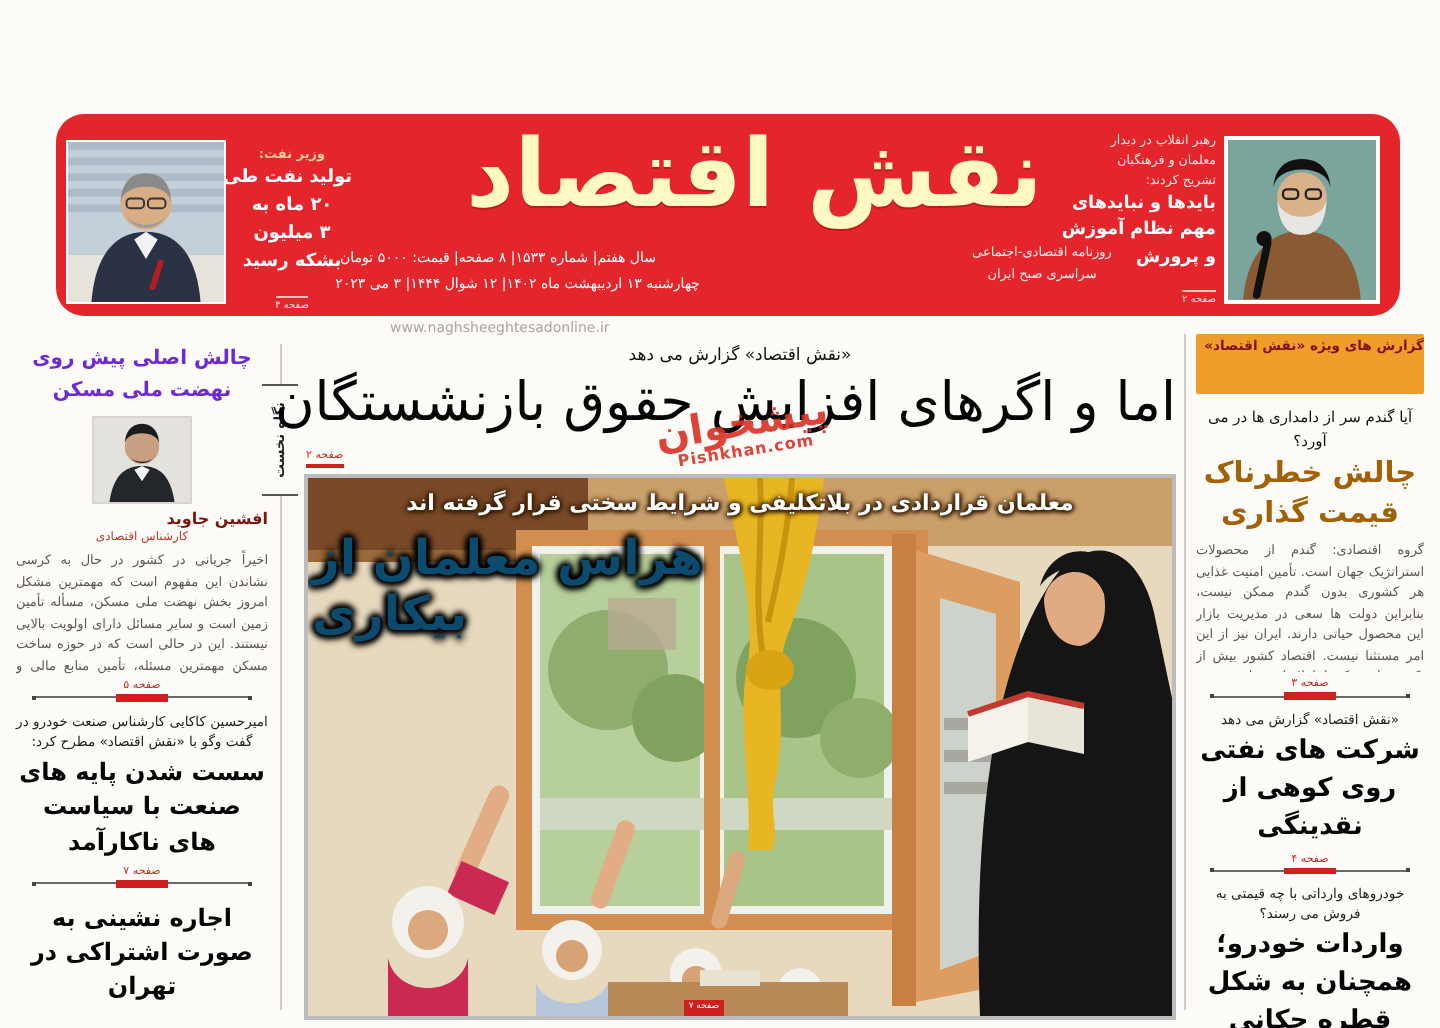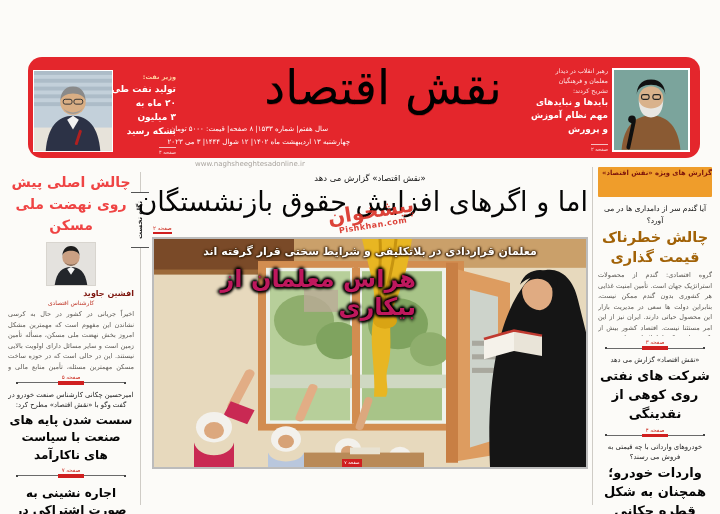--- a/index.html
+++ b/index.html
@@ -10,42 +10,42 @@
     font-family:"DejaVu Sans",sans-serif;
     direction:rtl;
   }
   
   .masthead{
     position:absolute;left:28px;top:57px;width:672px;height:101px;
     background:#e4262c;border-radius:14px;
   }
   .mh-logo{
     position:absolute;left:205px;top:-4px;width:300px;height:70px;
-    color:#000000;font-weight:normal;font-size:47px;line-height:70px;
-    text-align:center;white-space:nowrap;
+    color:#fef9c3;font-weight:bold;font-size:47px;line-height:70px;
+    text-align:left;white-space:nowrap;
     text-shadow:0 1px 0 rgba(120,0,0,.35);
   }
   .mh-tagline{
     position:absolute;left:458px;top:64px;width:70px;
     color:rgba(255,255,255,.92);font-size:6.5px;line-height:1.7;text-align:center;
   }
   .mh-info{
     position:absolute;left:142px;top:66px;width:180px;
     color:#ffffff;font-size:7px;line-height:1.8;text-align:left;white-space:nowrap;
   }
   .mh-url{
     position:absolute;left:195px;top:160px;width:150px;
     color:#a9a49e;font-size:7px;direction:ltr;
   }
   
   .min-photo{
     position:absolute;left:5px;top:13px;width:80px;height:82px;
     border:1.5px solid #fff;overflow:hidden;background:#b8c6d2;
   }
-  .min-text{position:absolute;left:88px;top:16px;width:60px;text-align:right;}
+  .min-text{position:absolute;left:88px;top:16px;width:60px;text-align:center;}
   .min-kicker{color:#ffcf9e;font-size:6.5px;font-weight:bold;margin-bottom:2px;}
   .min-line{color:#fff;font-size:9px;font-weight:bold;line-height:1.55;white-space:nowrap;}
   .mh-pageref{color:rgba(255,255,255,.85);font-size:5px;margin-top:3px;border-top:1px solid rgba(255,255,255,.7);display:inline-block;padding-top:1px;}
   
   .ldr-photo{
     position:absolute;right:10px;top:11px;width:78px;height:84px;
     border:2px solid #fff;overflow:hidden;background:#7fa8a0;
   }
   .ldr-text{position:absolute;right:92px;top:9px;width:72px;text-align:right;margin-left:36px;}
   .ldr-kicker{color:rgba(255,255,255,.88);font-size:6.3px;line-height:1.6;white-space:nowrap;}
@@ -78,56 +78,60 @@
   .r-body{height:66px;}
   
   .col-center{position:absolute;left:152px;top:167px;width:436px;}
   .c-kicker{font-size:8.5px;color:#111;text-align:center;margin-top:6px;}
   .c-head{font-size:27px;font-weight:normal;color:#050505;text-align:center;white-space:nowrap;margin-top:3px;}
   .c-pageref{position:absolute;left:1px;top:58px;color:#cc2a1e;font-size:5.5px;border-bottom:2px solid #d01f1f;padding-bottom:1px;}
   .watermark{position:absolute;left:176px;top:34px;transform:rotate(-9deg);color:#d93025;text-align:center;z-index:6;opacity:.9;}
   .watermark .wm-fa{font-size:20px;font-weight:bold;line-height:1;}
   .watermark .wm-en{font-size:8px;font-weight:bold;letter-spacing:.5px;direction:ltr;}
   .photo-frame{
-    position:absolute;left:0;top:70px;width:436px;height:232px;
+    position:absolute;left:0;top:70px;width:436px;height:273px;
     border:2px solid #bcbcbc;background:#e7d9bd;overflow:hidden;
   }
   .photo-frame svg{position:absolute;left:0;top:0;width:100%;height:100%;}
   .ph-caption{
     position:absolute;left:0;top:6px;width:100%;text-align:center;z-index:4;
     color:#fff;font-size:11px;font-weight:bold;
     text-shadow:0 0 3px #3a2008,0 1px 2px #3a2008,1px 0 2px #3a2008,-1px 0 2px #3a2008;
   }
   .ph-head{
-    position:absolute;left:2px;top:26px;width:260px;text-align:right;z-index:4;
-    color:#be185d;font-size:24px;font-weight:bold;
+    position:absolute;left:2px;top:26px;width:260px;text-align:left;z-index:4;
+    color:#0c4a6e;font-size:24px;font-weight:bold;
     text-shadow:0 0 2px #000,0 2px 3px #000,2px 0 3px #000,-2px 0 3px #000,0 -2px 3px #000;
   }
   .ph-tag{
     position:absolute;left:188px;bottom:0;width:20px;height:8px;background:#d01f1f;z-index:4;
     color:#fff;font-size:4.5px;line-height:8px;text-align:center;
   }
   
   .col-left{position:absolute;left:8px;top:167px;width:126px;}
-  .l-head{font-size:14px;font-weight:bold;color:#ef4444;text-align:center;line-height:1.55;margin-top:5px;}
+  .l-head{font-size:10px;font-weight:bold;color:#6d28d9;text-align:center;line-height:1.55;margin-top:5px;}
   .author-photo{width:50px;height:44px;margin:5px auto 0 auto;border:1px solid #d8d5cf;overflow:hidden;background:#e9e9e7;position:relative;}
   .author-name{font-size:8px;font-weight:bold;color:#7d150e;text-align:right;margin-top:3px;}
   .author-role{font-size:6px;color:#c0392b;text-align:center;margin-top:1px;}
   .l-body{height:62px;}
   .small-head{font-size:12px;}
 </style>
 </head>
 <body>
 
 <div class="sheet">
 
   <div class="masthead">
 
     <div class="mh-logo">نقش اقتصاد</div>
 
+    <div class="mh-tagline">
+      <div>روزنامه اقتصادی-اجتماعی</div>
+      <div>سراسری صبح ایران</div>
+    </div>
 
     <div class="mh-info">
       <div>سال هفتم| شماره ۱۵۳۳| ۸ صفحه| قیمت: ۵۰۰۰ تومان</div>
       <div>چهارشنبه ۱۳ اردیبهشت ماه ۱۴۰۲| ۱۲ شوال ۱۴۴۴| ۳ می ۲۰۲۳</div>
     </div>
 
     <div class="min-photo">
       <svg viewBox="0 0 80 82" preserveAspectRatio="none">
         <rect width="80" height="82" fill="#c3d0da"></rect>
         <rect y="0" width="80" height="4" fill="#adbcc8"></rect>
@@ -318,21 +322,21 @@
     <div class="pagemark">صفحه ۵</div>
     <div class="rule">
         <i class="dot"></i>
         <i class="ln"></i>
         <i class="red"></i>
         <i class="ln"></i>
         <i class="dot"></i>
       </div>
 
     <div>
-      <div class="kick">امیرحسین چکانی کارشناس صنعت خودرو در گفت وگو با «نقش اقتصاد» مطرح کرد:</div>
+      <div class="kick">امیرحسین کاکایی کارشناس صنعت خودرو در گفت وگو با «نقش اقتصاد» مطرح کرد:</div>
       <div class="head small-head">سست شدن پایه های صنعت با سیاست های ناکارآمد</div>
       <div class="pagemark">صفحه ۷</div>
       <div class="rule">
           <i class="dot"></i>
           <i class="ln"></i>
           <i class="red"></i>
           <i class="ln"></i>
           <i class="dot"></i>
         </div>
     </div>

